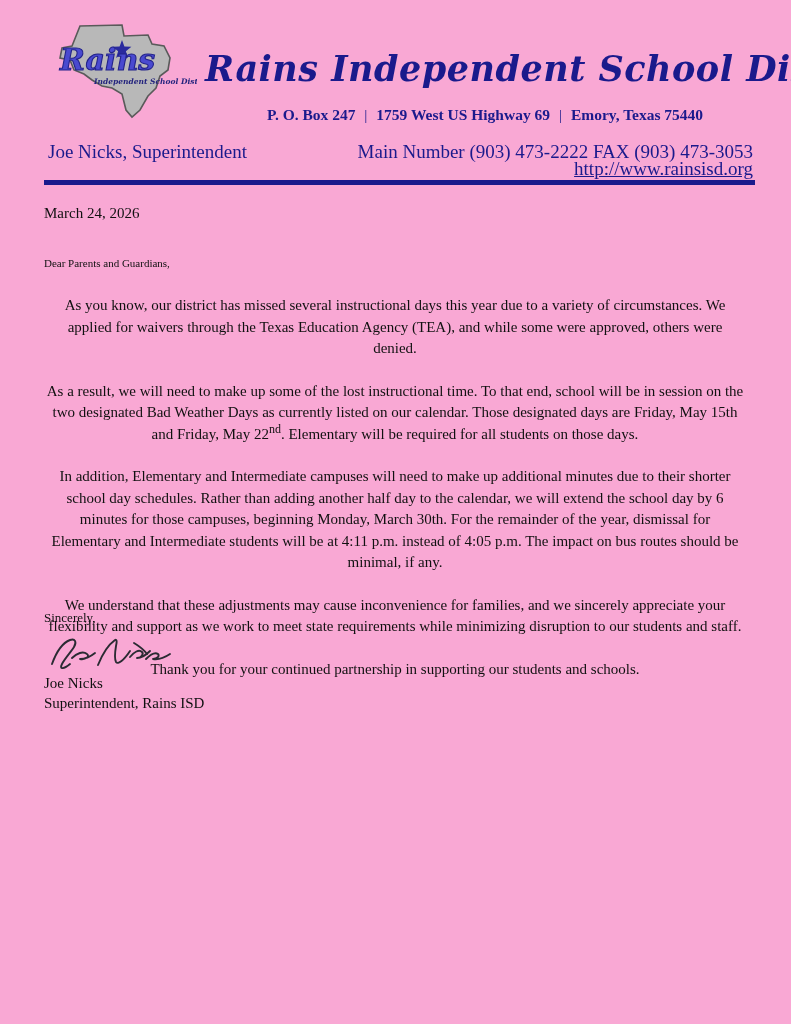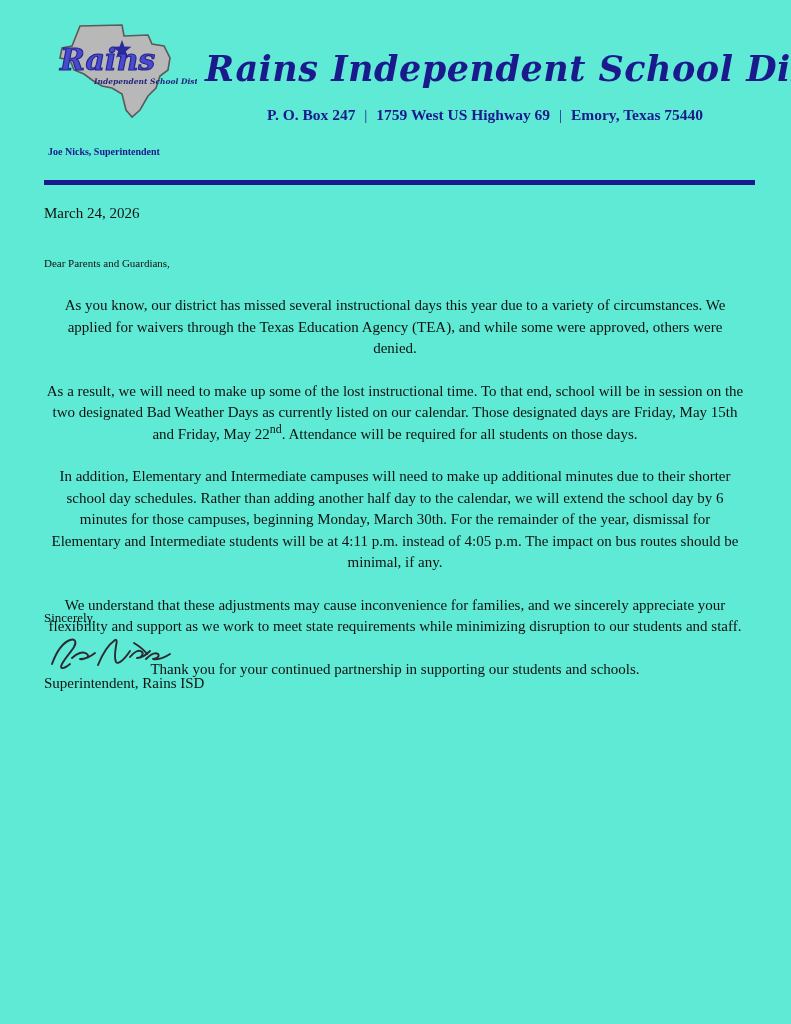--- a/index.html
+++ b/index.html
@@ -13,21 +13,21 @@
     font-family: "Liberation Serif", serif;
     color: #111111;
     position: relative;
     overflow: hidden;
   }
 
   .page {
     position: relative;
     width: 791px;
     height: 1024px;
-    background: #5eead4;
+    background: #f9a8d4;
   }
 
   
   .letterhead {
     position: relative;
     height: 176px;
   }
 
   .logo {
     position: absolute;
@@ -74,24 +74,23 @@
     position: absolute;
     left: 48px;
     right: 38px;
     top: 143px;
     display: flex;
     justify-content: space-between;
     align-items: flex-start;
   }
   .contact-col {
     font-family: "Liberation Serif", serif;
-    font-size: 10px;
+    font-size: 19px;
     line-height: 17px;
     color: #1a1a8c;
-    font-weight: bold;
   }
   .contact-col.right { text-align: right; }
   .contact-url {
     text-decoration: underline;
     color: #1a1a8c;
   }
 
   .rule {
     position: absolute;
     left: 44px;
@@ -187,34 +186,38 @@
         <span>1759 West US Highway 69</span>
         <span class="address-sep">|</span>
         <span>Emory, Texas 75440</span>
       </div>
     </div>
 
     <div class="contact-row">
       <div class="contact-col left">
         <div>Joe Nicks, Superintendent</div>
       </div>
+      <div class="contact-col right">
+        <div>Main Number (903) 473-2222 FAX (903) 473-3053</div>
+        <div><a class="contact-url" href="#">http://www.rainsisd.org</a></div>
+      </div>
     </div>
 
     <div class="rule"></div>
   </div>
 
   <div class="body-area">
     <div class="date-line">March 24, 2026</div>
 
     <div class="salutation">Dear Parents and Guardians,</div>
 
     <p class="para">As you know, our district has missed several instructional days this year due to a variety of circumstances. We applied for waivers through the Texas Education Agency (TEA), and while some were approved, others were denied.</p>
 
     <p class="para">
-      <span>As a result, we will need to make up some of the lost instructional time. To that end, school will be in session on the two designated Bad Weather Days as currently listed on our calendar. Those designated days are Friday, May 15th and Friday, May 22</span><sup>nd</sup><span>.  Attendance will be required for all students on those days.</span>
+      <span>As a result, we will need to make up some of the lost instructional time. To that end, school will be in session on the two designated Bad Weather Days as currently listed on our calendar. Those designated days are Friday, May 15th and Friday, May 22</span><sup>nd</sup><span>.  Elementary will be required for all students on those days.</span>
     </p>
 
     <p class="para">In addition, Elementary and Intermediate campuses will need to make up additional minutes due to their shorter school day schedules. Rather than adding another half day to the calendar, we will extend the school day by 6 minutes for those campuses, beginning Monday, March 30th. For the remainder of the year, dismissal for Elementary and Intermediate students will be at 4:11 p.m. instead of 4:05 p.m. The impact on bus routes should be minimal, if any.</p>
 
     <p class="para">We understand that these adjustments may cause inconvenience for families, and we sincerely appreciate your flexibility and support as we work to meet state requirements while minimizing disruption to our students and staff.</p>
 
     <p class="para">Thank you for your continued partnership in supporting our students and schools.</p>
   </div>
 
   <div class="sign-block">
@@ -231,16 +234,17 @@
                    C69 21, 68 27, 70 31 C72 34, 78 29, 84 20"></path>
           <path d="M84 26 C88 21, 93 18, 96 21 C98 23, 95 27, 91 27
                    C95 27, 100 24, 104 20"></path>
           <path d="M100 28 C104 24, 109 21, 112 23 C114 25, 111 28, 107 28
                    C112 29, 118 27, 124 23"></path>
           <path d="M88 12 C93 15, 98 19, 101 23"></path>
         </g>
       </svg>
     </div>
 
+    <div class="sign-name">Joe Nicks</div>
     <div class="sign-role">Superintendent, Rains ISD</div>
   </div>
 
 </div>
 
 </body></html>

